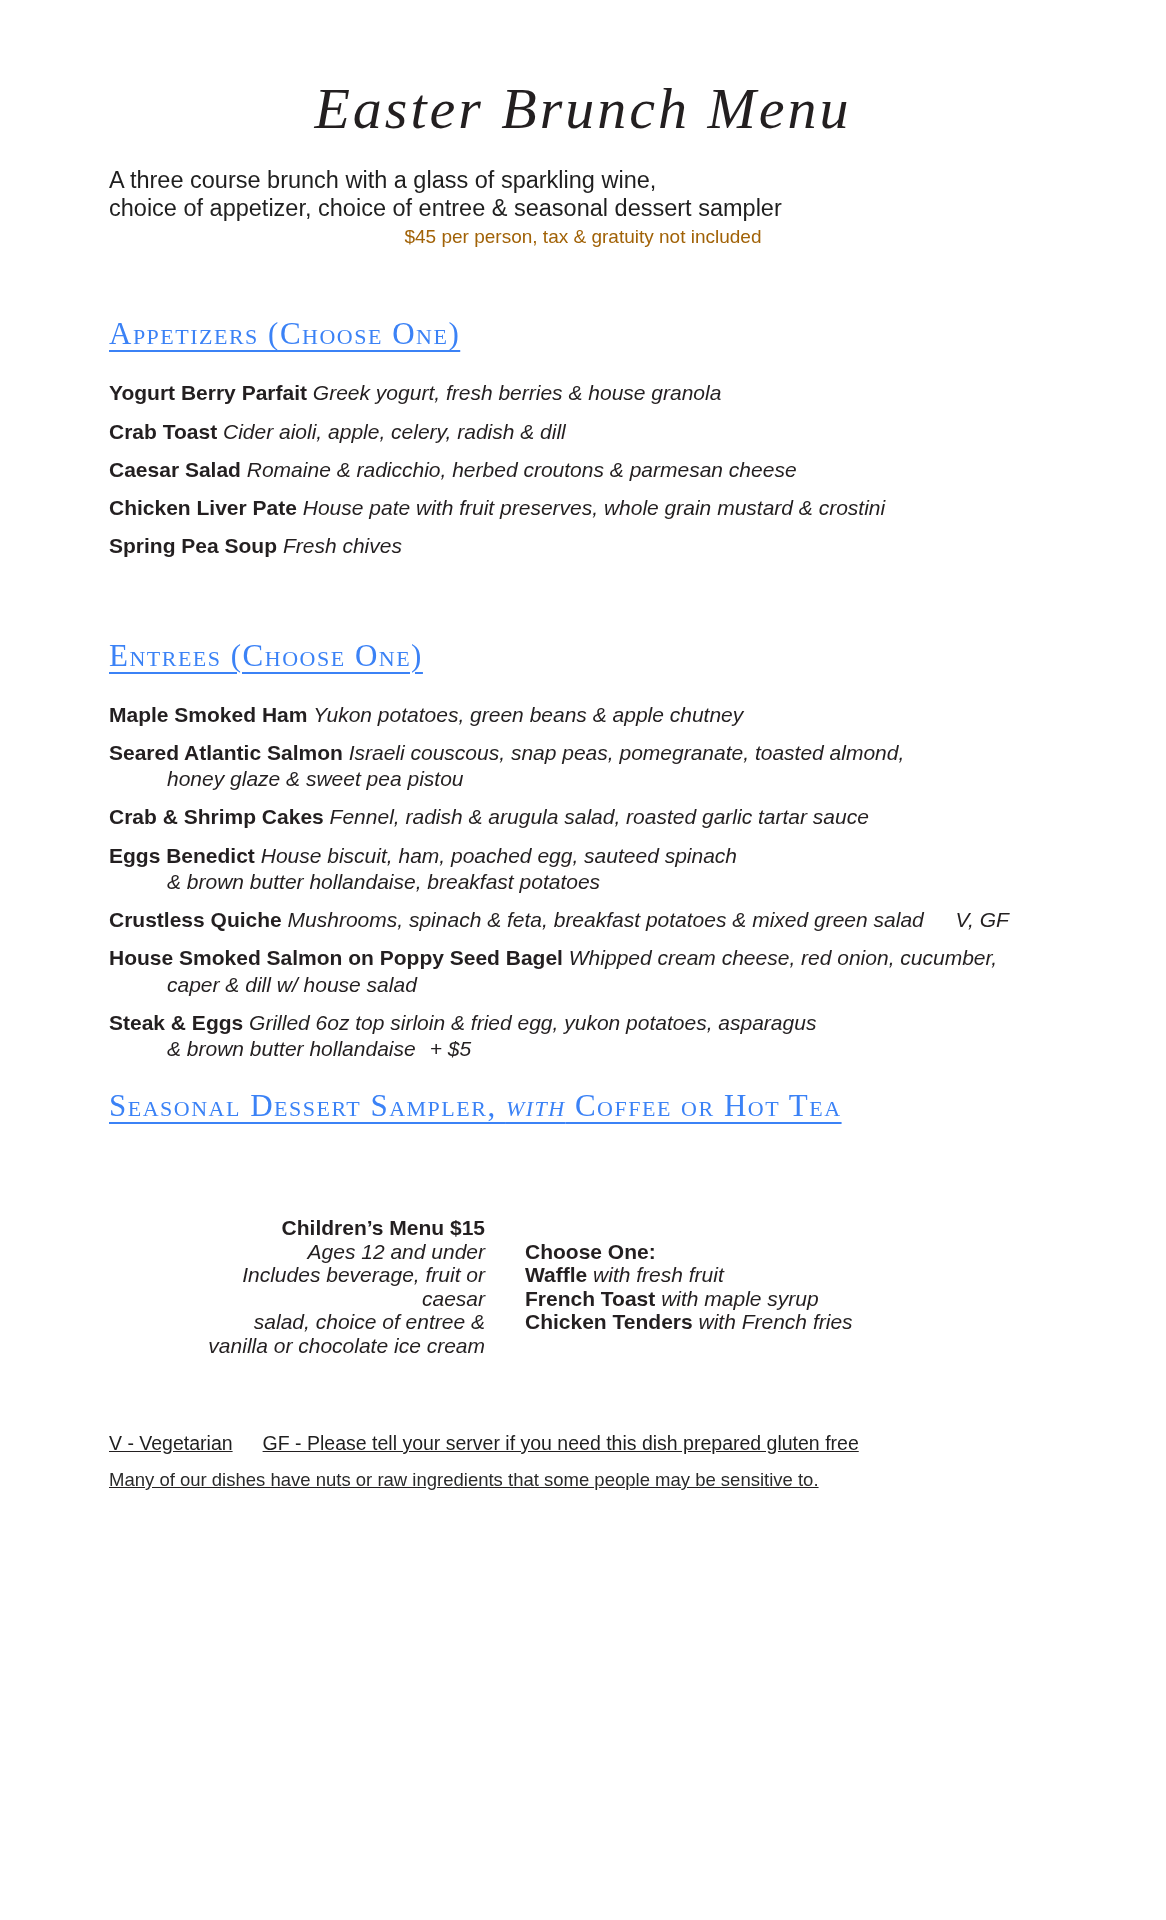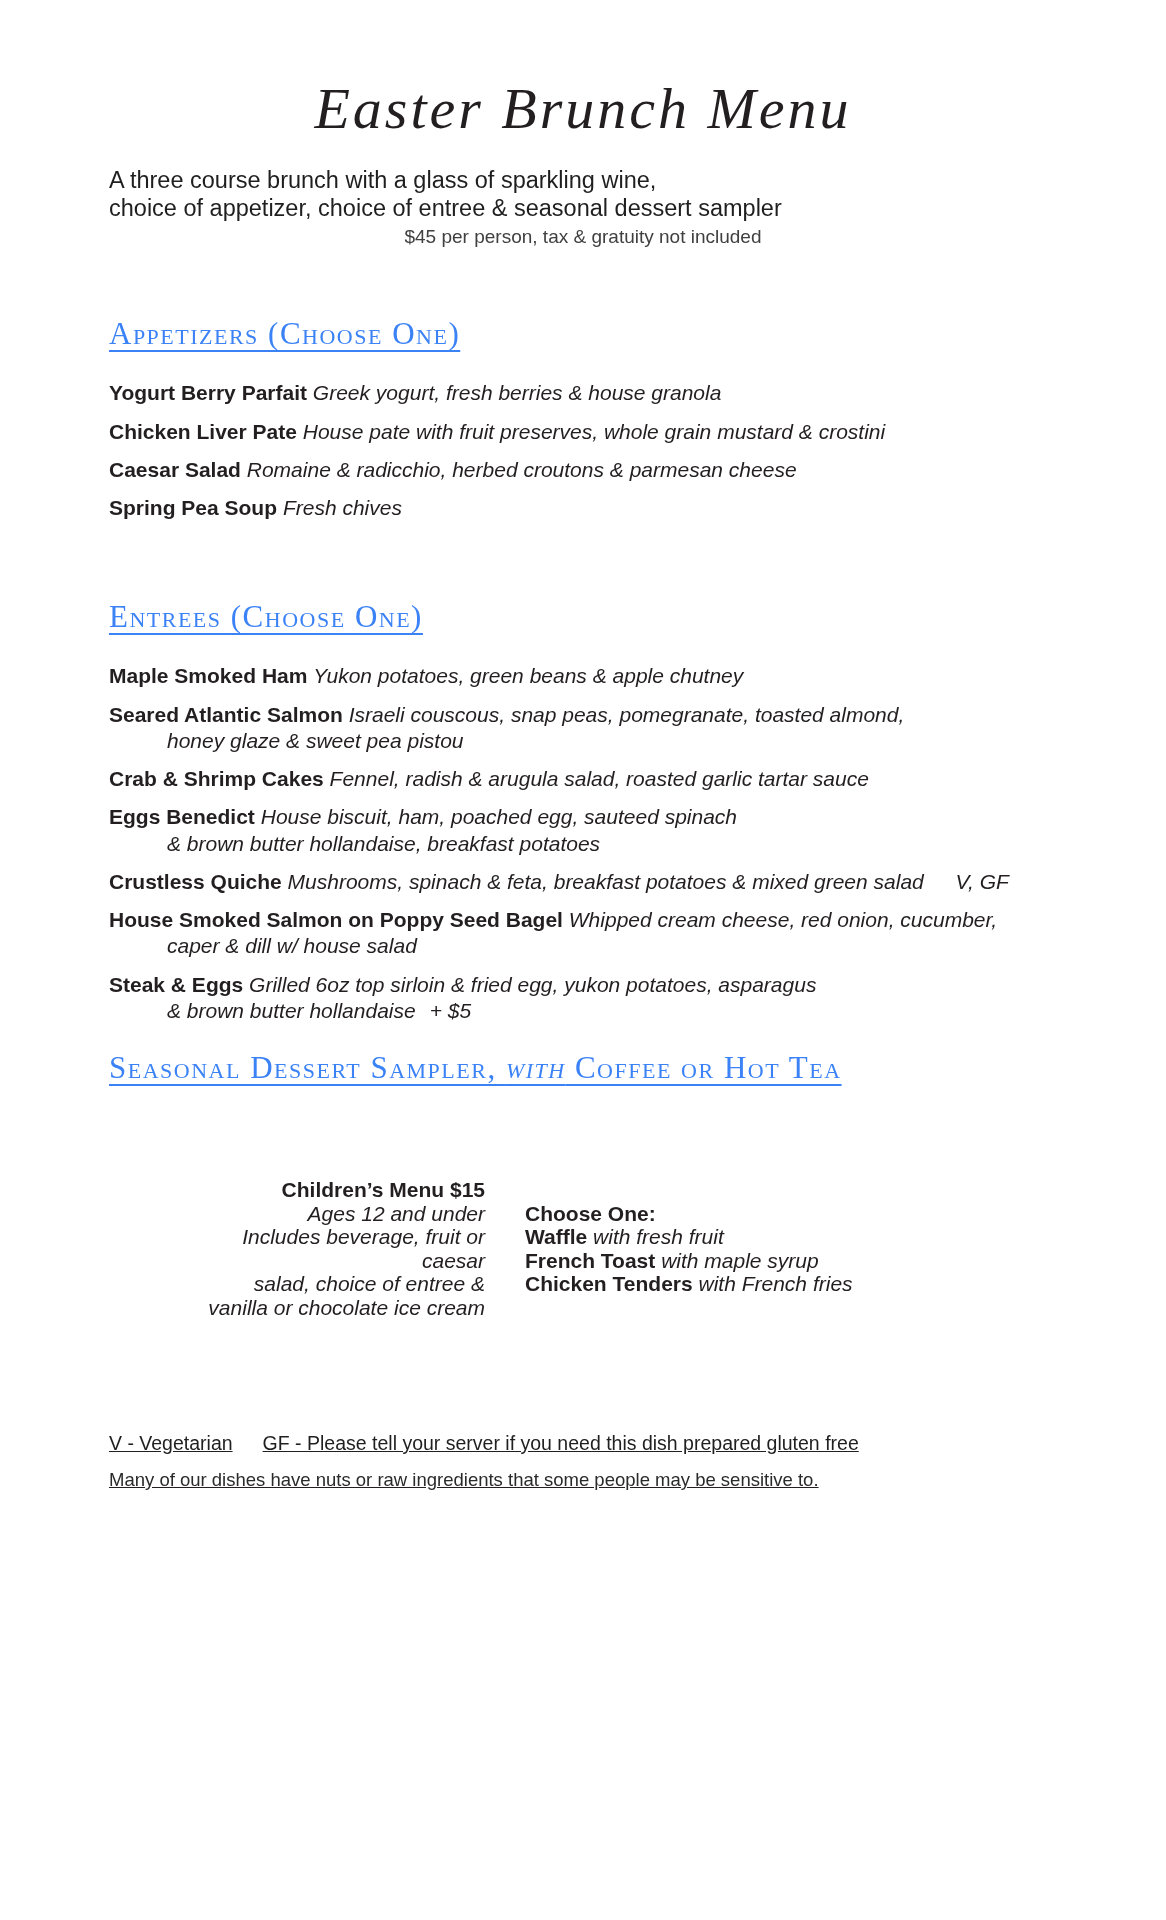--- a/index.html
+++ b/index.html
@@ -28,21 +28,21 @@
     text-align: left;
     margin-top: 24px;
     font-size: 23.5px;
     line-height: 1.2;
     color: #1f1f1f;
   }
   .intro-price {
     text-align: center;
     font-size: 19px;
     margin-top: 4px;
-    color: #404040;
+    color: #a16207;
   }
   .section-appetizers { margin-top: 68px; }
   .section-entrees    { margin-top: 80px; }
   .section-dessert    { margin-top: 28px; }
   .section-heading {
     font-family: "Liberation Serif", serif;
     font-variant: small-caps;
     font-weight: 400;
     font-size: 31px;
     letter-spacing: 1.5px;
@@ -103,26 +103,30 @@
   <div class="intro-price">$45 per person, tax &amp; gratuity not included</div>
 
   <div class="section-appetizers">
     <h2 class="section-heading">Appetizers (Choose One)</h2>
     <div class="items">
       <div class="item">
         <span class="item-name">Yogurt Berry Parfait</span>
         <span class="item-desc">Greek yogurt, fresh berries &amp; house granola</span>
       </div>
       <div class="item">
+        <span class="item-name">Crab Toast</span>
+        <span class="item-desc">Cider aioli, apple, celery, radish &amp; dill</span>
+      </div>
+      <div class="item">
+        <span class="item-name">Caesar Salad</span>
+        <span class="item-desc">Romaine &amp; radicchio, herbed croutons &amp; parmesan cheese</span>
+      </div>
+      <div class="item">
         <span class="item-name">Chicken Liver Pate</span>
         <span class="item-desc">House pate with fruit preserves, whole grain mustard &amp; crostini</span>
-      </div>
-      <div class="item">
-        <span class="item-name">Caesar Salad</span>
-        <span class="item-desc">Romaine &amp; radicchio, herbed croutons &amp; parmesan cheese</span>
       </div>
       <div class="item">
         <span class="item-name">Spring Pea Soup</span>
         <span class="item-desc">Fresh chives</span>
       </div>
     </div>
   </div>
 
   <div class="section-entrees">
     <h2 class="section-heading">Entrees (Choose One)</h2>

